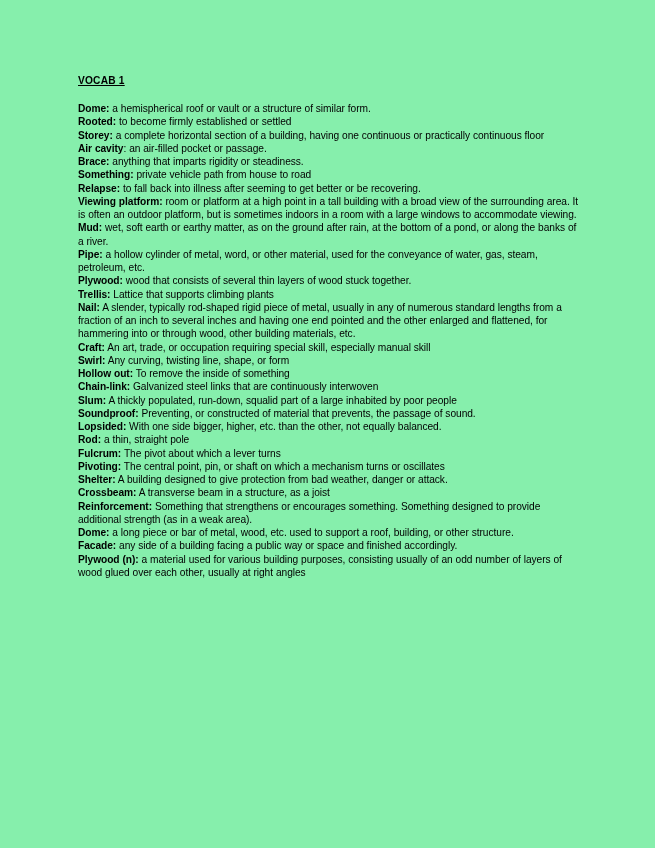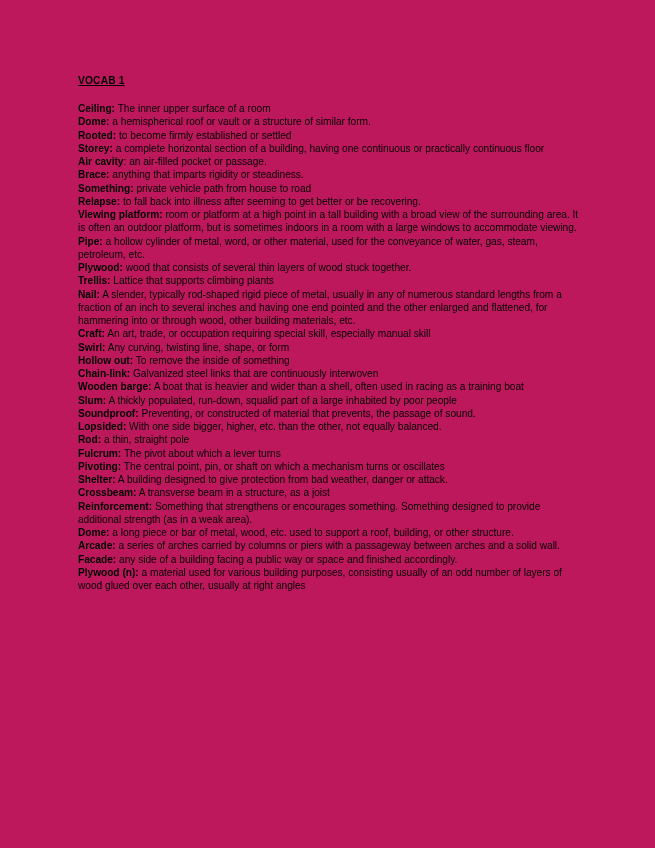--- a/index.html
+++ b/index.html
@@ -12,21 +12,21 @@
     height: 848px;
     overflow: hidden;
     font-family: "Liberation Sans", sans-serif;
     color: #000000;
     -webkit-font-smoothing: antialiased;
   }
   .page {
     position: relative;
     width: 655px;
     height: 848px;
-    background: #be185d;
+    background: #86efac;
   }
   .doc-body {
     position: absolute;
     left: 78px;
     top: 74px;
     width: 502px;
   }
   .doc-title {
     font-size: 10.2px;
     font-weight: bold;
@@ -61,47 +61,45 @@
 <body>
 
 <div class="page">
   <div class="doc-body">
 
     <p class="doc-title">VOCAB 1</p>
 
     <div class="title-gap"></div>
 
     <div class="entries" id="entries-list">
-        <p class="entry"><span class="term">Ceiling:</span><span class="def"> The inner upper surface of a room</span></p>
         <p class="entry"><span class="term">Dome:</span><span class="def"> a hemispherical roof or vault or a structure of similar form.</span></p>
         <p class="entry"><span class="term">Rooted:</span><span class="def"> to become firmly established or settled</span></p>
         <p class="entry"><span class="term">Storey:</span><span class="def"> a complete horizontal section of a building, having one continuous or practically continuous floor</span></p>
         <p class="entry"><span class="term">Air cavity</span><span class="def">: an air-filled pocket or passage.</span></p>
         <p class="entry"><span class="term">Brace:</span><span class="def"> anything that imparts rigidity or steadiness.</span></p>
         <p class="entry"><span class="term">Something:</span><span class="def"> private vehicle path from house to road</span></p>
         <p class="entry"><span class="term">Relapse:</span><span class="def"> to fall back into illness after seeming to get better or be recovering.</span></p>
         <p class="entry"><span class="term">Viewing platform:</span><span class="def"> room or platform at a high point in a tall building with a broad view of the surrounding area. It is often an outdoor platform, but is sometimes indoors in a room with a large windows to accommodate viewing.</span></p>
+        <p class="entry"><span class="term">Mud:</span><span class="def"> wet, soft earth or earthy matter, as on the ground after rain, at the bottom of a pond, or along the banks of a river.</span></p>
         <p class="entry"><span class="term">Pipe:</span><span class="def"> a hollow cylinder of metal, word, or other material, used for the conveyance of water, gas, steam, petroleum, etc.</span></p>
         <p class="entry"><span class="term">Plywood:</span><span class="def"> wood that consists of several thin layers of wood stuck together.</span></p>
         <p class="entry"><span class="term">Trellis:</span><span class="def"> Lattice that supports climbing plants</span></p>
         <p class="entry"><span class="term">Nail:</span><span class="def"> A slender, typically rod-shaped rigid piece of metal, usually in any of numerous standard lengths from a fraction of an inch to several inches and having one end pointed and the other enlarged and flattened, for hammering into or through wood, other building materials, etc.</span></p>
         <p class="entry"><span class="term">Craft:</span><span class="def"> An art, trade, or occupation requiring special skill, especially manual skill</span></p>
         <p class="entry"><span class="term">Swirl:</span><span class="def"> Any curving, twisting line, shape, or form</span></p>
         <p class="entry"><span class="term">Hollow out:</span><span class="def"> To remove the inside of something</span></p>
         <p class="entry"><span class="term">Chain-link:</span><span class="def"> Galvanized steel links that are continuously interwoven</span></p>
-        <p class="entry"><span class="term">Wooden barge:</span><span class="def"> A boat that is heavier and wider than a shell, often used in racing as a training boat</span></p>
         <p class="entry"><span class="term">Slum:</span><span class="def"> A thickly populated, run-down, squalid part of a large inhabited by poor people</span></p>
         <p class="entry"><span class="term">Soundproof:</span><span class="def"> Preventing, or constructed of material that prevents, the passage of sound.</span></p>
         <p class="entry"><span class="term">Lopsided:</span><span class="def"> With one side bigger, higher, etc. than the other, not equally balanced.</span></p>
         <p class="entry"><span class="term">Rod:</span><span class="def"> a thin, straight pole</span></p>
         <p class="entry"><span class="term">Fulcrum:</span><span class="def"> The pivot about which a lever turns</span></p>
         <p class="entry"><span class="term">Pivoting:</span><span class="def"> The central point, pin, or shaft on which a mechanism turns or oscillates</span></p>
         <p class="entry"><span class="term">Shelter:</span><span class="def"> A building designed to give protection from bad weather, danger or attack.</span></p>
         <p class="entry"><span class="term">Crossbeam:</span><span class="def"> A transverse beam in a structure, as a joist</span></p>
         <p class="entry"><span class="term">Reinforcement:</span><span class="def"> Something that strengthens or encourages something. Something designed to provide additional strength (as in a weak area).</span></p>
         <p class="entry"><span class="term">Dome:</span><span class="def"> a long piece or bar of metal, wood, etc. used to support a roof, building, or other structure.</span></p>
-        <p class="entry"><span class="term">Arcade:</span><span class="def"> a series of arches carried by columns or piers with a passageway between arches and a solid wall.</span></p>
         <p class="entry"><span class="term">Facade:</span><span class="def"> any side of a building facing a public way or space and finished accordingly.</span></p>
         <p class="entry"><span class="term">Plywood (n):</span><span class="def"> a material used for various building purposes, consisting usually of an odd number of layers of wood glued over each other, usually at right angles</span></p>
       </div>
 
   </div>
 </div>
 
 </body></html>

